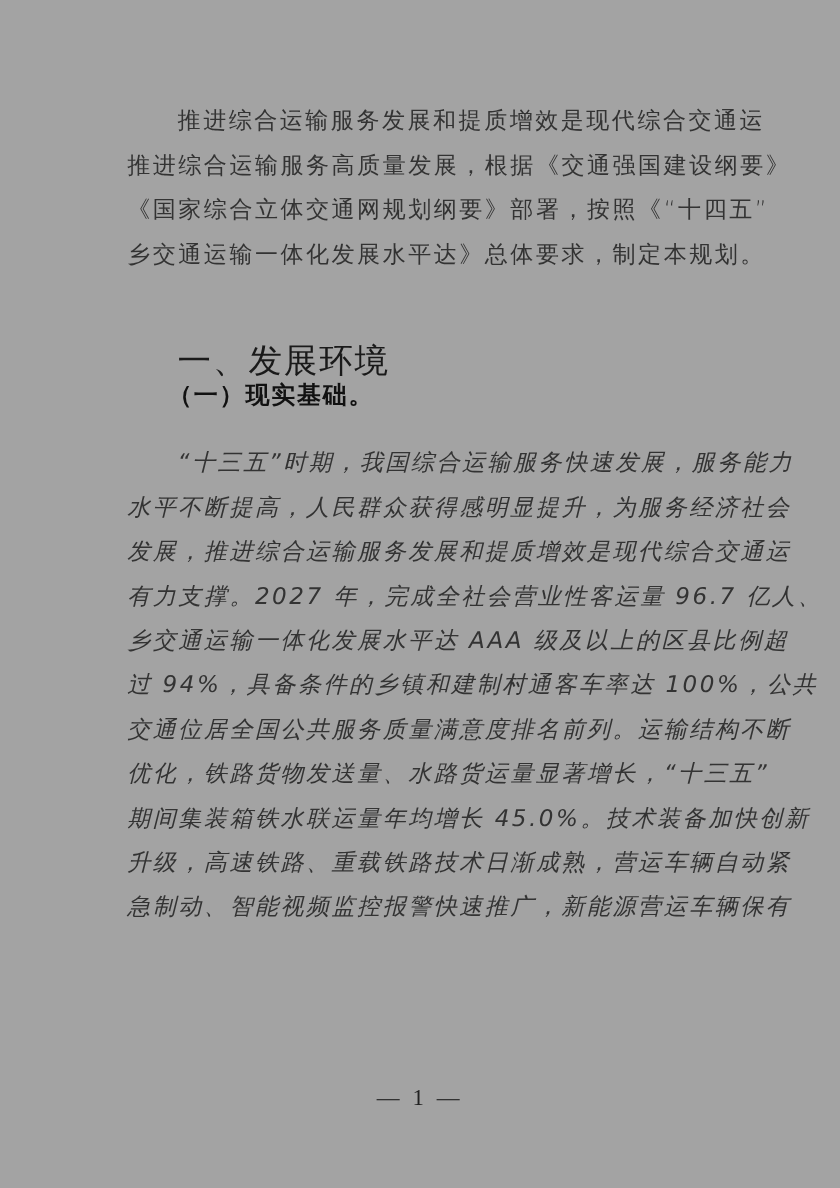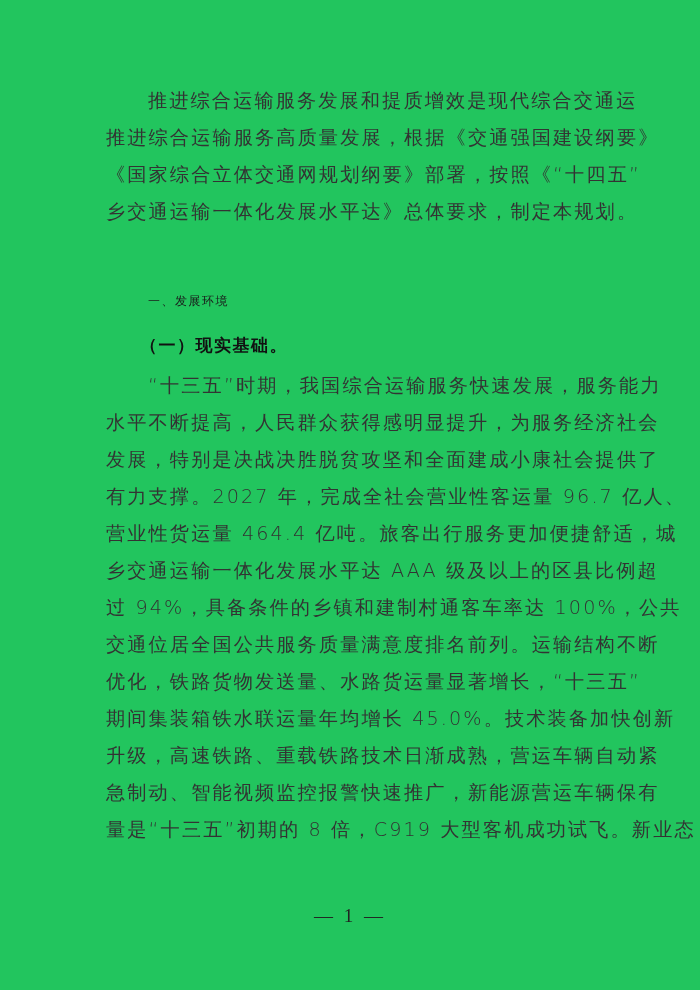--- a/index.html
+++ b/index.html
@@ -12,21 +12,21 @@
     height: 990px;
     position: relative;
     overflow: hidden;
     font-family: "DejaVu Serif", "Liberation Serif", serif;
     color: #2a2a2a;
   }
   .page {
     position: absolute;
     left: 0; top: 0;
     width: 700px; height: 990px;
-    background: #22c55e;
+    background: #a3a3a3;
   }
   .body-text {
     position: absolute;
     left: 106px;
     width: 492px;
   }
   .line {
     height: 37px;
     line-height: 37px;
     font-size: 19.2px;
@@ -35,38 +35,38 @@
     color: #333333;
     font-family: "DejaVu Sans", "Liberation Sans", sans-serif;
     font-weight: 300;
   }
   .indent { padding-left: 42px; }
   .para1 { top: 82px; }
   .heading1 {
     position: absolute;
     left: 148px;
     top: 283px;
-    font-size: 12px;
+    font-size: 28px;
     letter-spacing: 1.5px;
     color: #1a1a1a;
     font-family: "DejaVu Sans", "Liberation Sans", sans-serif;
     line-height: 36px;
   }
   .heading2 {
     position: absolute;
     left: 140px;
-    top: 328px;
-    font-size: 17px;
+    top: 312px;
+    font-size: 20px;
     letter-spacing: 1.5px;
     font-weight: bold;
     color: #111111;
     font-family: Liberation Sans, sans-serif;
     line-height: 36px;
   }
-  .para2 { top: 367px; }
+  .para2 { top: 367px; font-style: italic; }
   .page-number {
     position: absolute;
     left: 0;
     width: 700px;
     top: 905px;
     text-align: center;
     font-size: 19px;
     font-family: "Liberation Serif", "DejaVu Serif", serif;
     color: #222;
     letter-spacing: 3px;
@@ -84,28 +84,26 @@
     <div class="line">乡交通运输一体化发展水平达》总体要求，制定本规划。</div>
   </div>
 
   <div class="heading1">一、发展环境</div>
 
   <div class="heading2">（一）现实基础。</div>
 
   <div class="body-text para2">
     <div class="line indent">“十三五”时期，我国综合运输服务快速发展，服务能力</div>
     <div class="line">水平不断提高，人民群众获得感明显提升，为服务经济社会</div>
-    <div class="line">发展，特别是决战决胜脱贫攻坚和全面建成小康社会提供了</div>
+    <div class="line">发展，推进综合运输服务发展和提质增效是现代综合交通运</div>
     <div class="line">有力支撑。2027 年，完成全社会营业性客运量 96.7 亿人、</div>
-    <div class="line">营业性货运量 464.4 亿吨。旅客出行服务更加便捷舒适，城</div>
     <div class="line">乡交通运输一体化发展水平达 AAA 级及以上的区县比例超</div>
     <div class="line">过 94%，具备条件的乡镇和建制村通客车率达 100%，公共</div>
     <div class="line">交通位居全国公共服务质量满意度排名前列。运输结构不断</div>
     <div class="line">优化，铁路货物发送量、水路货运量显著增长，“十三五”</div>
     <div class="line">期间集装箱铁水联运量年均增长 45.0%。技术装备加快创新</div>
     <div class="line">升级，高速铁路、重载铁路技术日渐成熟，营运车辆自动紧</div>
     <div class="line">急制动、智能视频监控报警快速推广，新能源营运车辆保有</div>
-    <div class="line">量是“十三五”初期的 8 倍，C919 大型客机成功试飞。新业态</div>
   </div>
 
   <div class="page-number">— 1 —</div>
 
 </div>
 
 </body></html>

